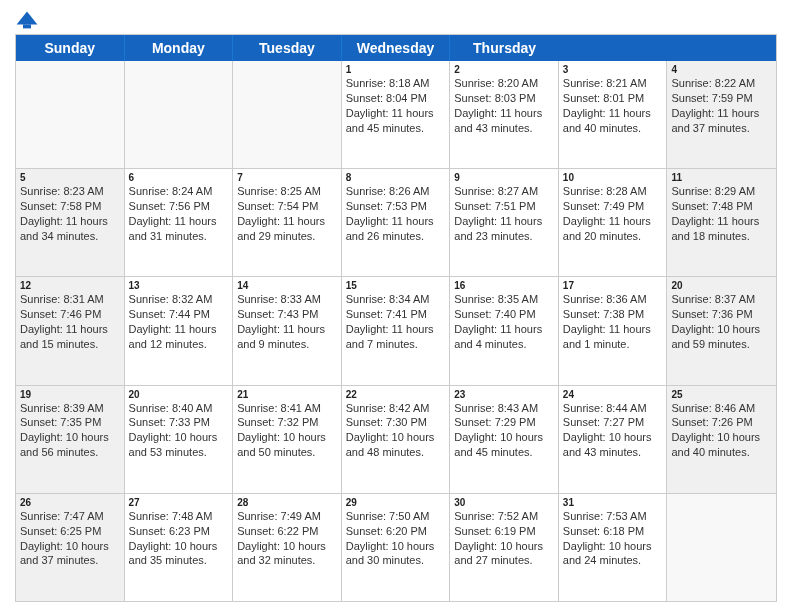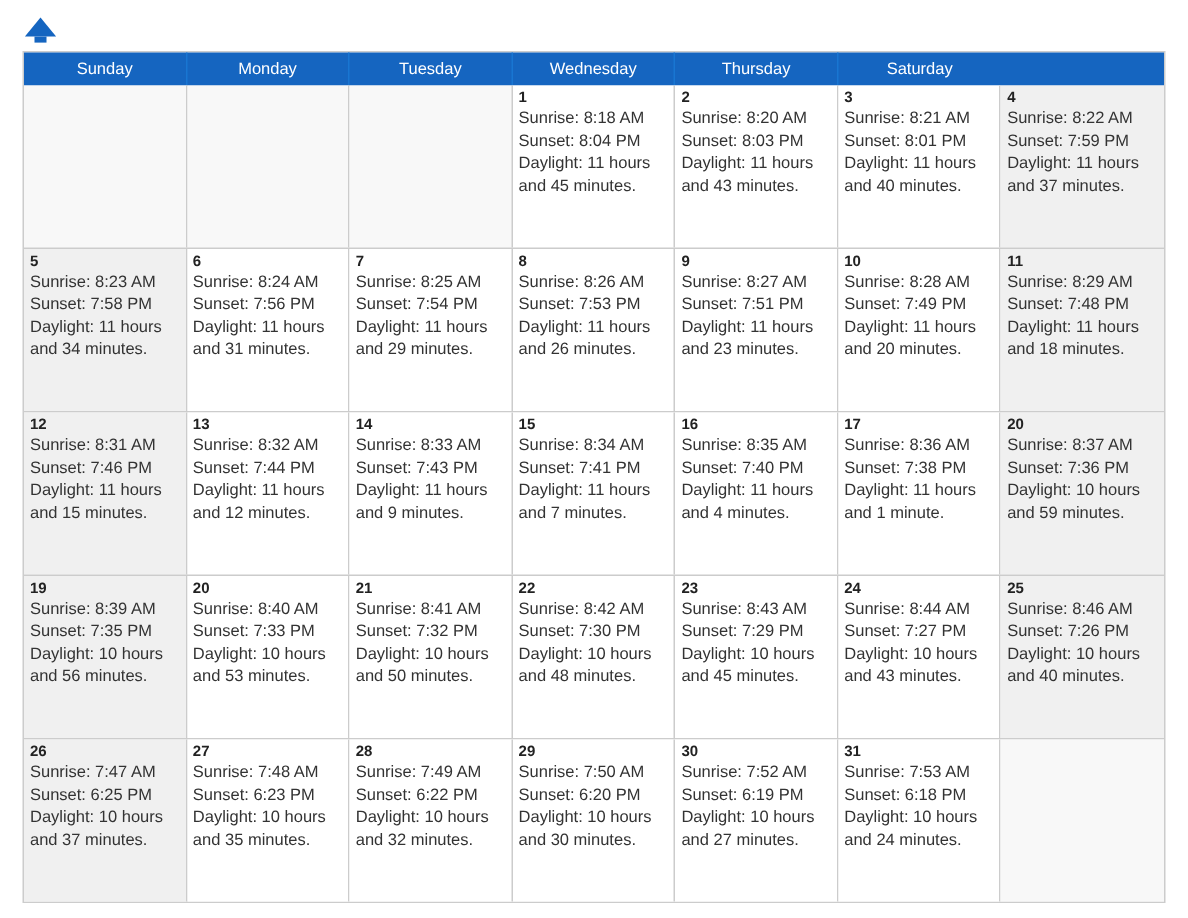--- a/index.html
+++ b/index.html
@@ -59,22 +59,22 @@
       flex-direction: column;
       border: 1px solid #ccc;
     }
     .cal-header {
       display: grid;
       grid-template-columns: repeat(7, 1fr);
       background: #1565c0;
     }
     .cal-header-cell {
       color: #fff;
-      font-size: 11px;
-      font-weight: normal;
+      font-size: 14px;
+      font-weight: bold;
       text-align: center;
       padding: 5px 2px;
       border-right: 1px solid #1976d2;
     }
     .cal-header-cell:last-child { border-right: none; }
     .cal-body {
       flex: 1;
       display: flex;
       flex-direction: column;
     }
@@ -130,21 +130,20 @@
     </div>
   </div>
 
   <div class="calendar">
     <div class="cal-header">
     <div class="cal-header-cell">Sunday</div>
         <div class="cal-header-cell">Monday</div>
         <div class="cal-header-cell">Tuesday</div>
         <div class="cal-header-cell">Wednesday</div>
         <div class="cal-header-cell">Thursday</div>
-        <div class="cal-header-cell">Saturday</div>
       </div>
     <div class="cal-body">
     <div class="cal-row">
           <div class="cal-cell empty"></div>
           <div class="cal-cell empty"></div>
           <div class="cal-cell empty"></div>
           <div class="cal-cell">
             <div class="day-num">1</div>
             <div class="cell-text" style="white-space: pre-line;">Sunrise: 8:18 AM
 Sunset: 8:04 PM

